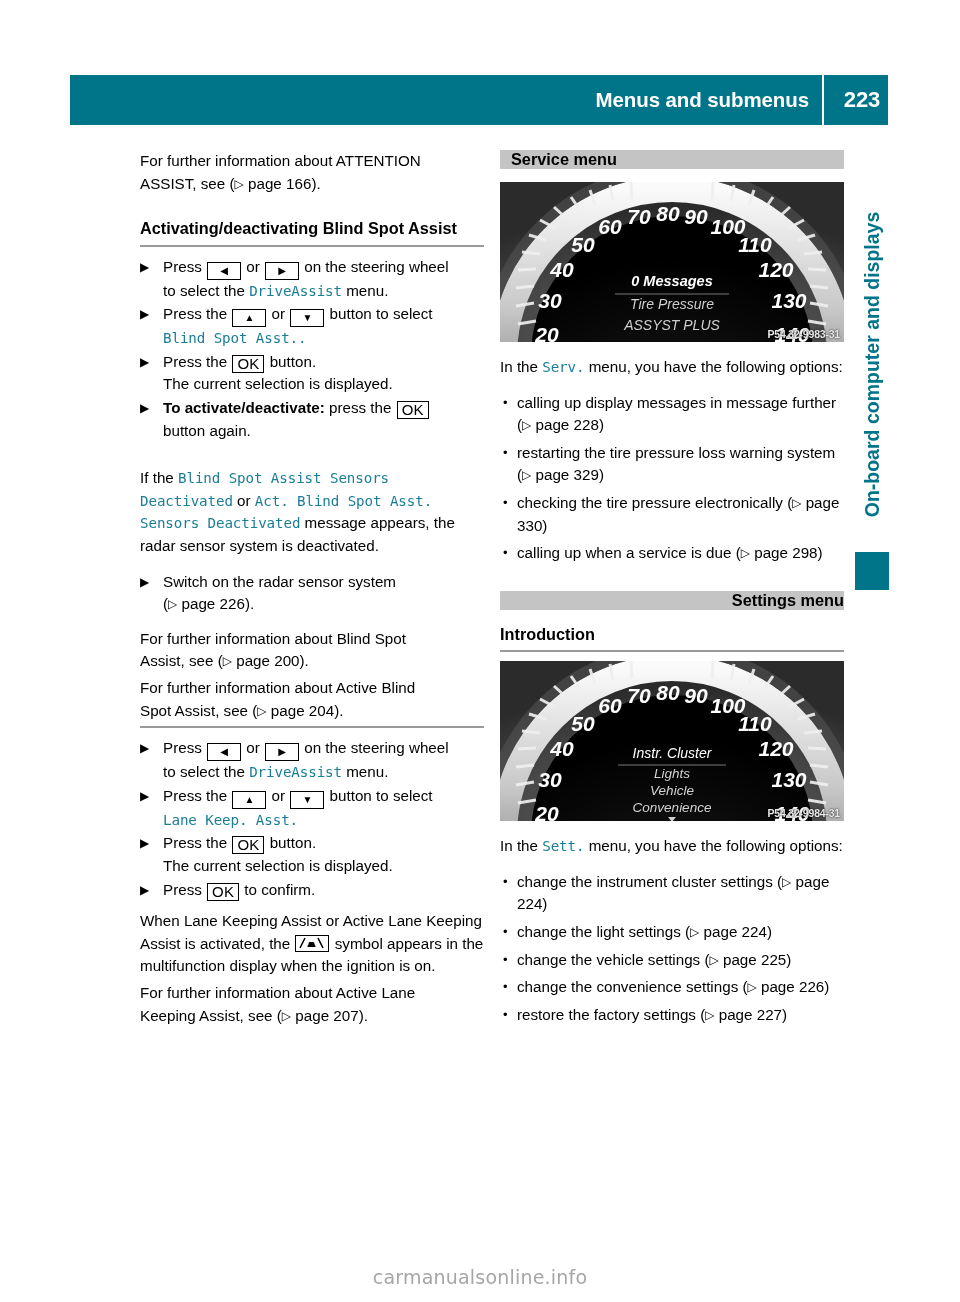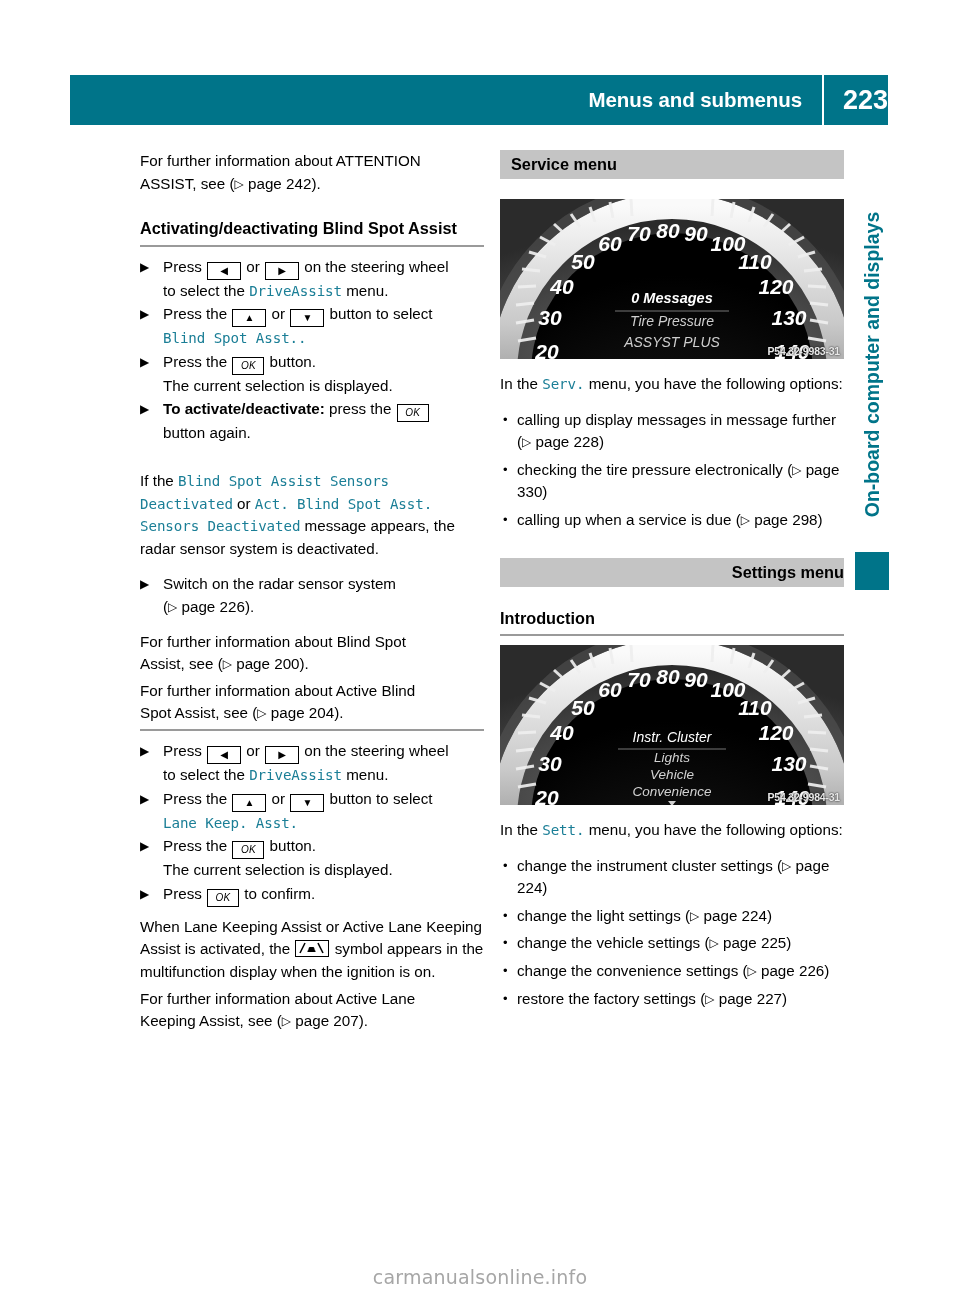--- a/index.html
+++ b/index.html
@@ -29,34 +29,34 @@
     background: #007489;
     display: flex;
     align-items: center;
     justify-content: flex-end;
   }
   .header-title {
     color: #ffffff;
     font-size: 20.5px;
     font-weight: bold;
     letter-spacing: -0.1px;
-    padding-right: 20px;
+    padding-right: 13px;
     white-space: nowrap;
   }
   .header-rule {
     width: 2px;
     height: 50px;
     background: #ffffff;
   }
   .header-pageno {
     color: #ffffff;
-    font-size: 27px;
+    font-size: 22px;
     font-weight: bold;
     width: 64px;
-    text-align: right;
+    text-align: center;
     padding-left: 12px;
   }
 
   
   .side-tab {
     position: absolute;
     left: 855px;
     top: 160px;
     width: 34px;
     height: 420px;
@@ -119,25 +119,25 @@
     font-weight: bold;
     line-height: 22.5px;
     color: #000000;
     margin-top: 15px;
     margin-bottom: 5px;
   }
 
   
   .band {
     background: #c4c4c4;
-    height: 29px;
+    height: 19px;
     display: flex;
     align-items: center;
     padding-left: 11px;
-    margin-bottom: 20px;
+    margin-bottom: 13px;
   }
   .band-title {
     font-size: 16.3px;
     font-weight: bold;
     color: #000000;
   }
 
   
   .steps { margin: 0; }
   .step {
@@ -199,25 +199,24 @@
     min-width: 34px;
     height: 18px;
     line-height: 15px;
     text-align: center;
     vertical-align: -2px;
     font-size: 11.5px;
     padding: 0 4px;
     margin: 0 1px;
   }
   .keycap.ok {
-    font-size: 10px;
+    font-size: 15px;
     font-weight: normal;
     letter-spacing: 0.2px;
     min-width: 32px;
-    font-style: italic;
   }
   .keycap .gl { font-size: 10px; line-height: 15px; display:block; }
 
   
   .lane-sym {
     display: inline-block;
     border: 1.5px solid #000;
     width: 34px;
     height: 17px;
     vertical-align: -3px;
@@ -276,21 +275,21 @@
 
   <div class="side-tab">
     <div class="side-tab-label">On-board computer and displays</div>
     <div class="side-tab-square"></div>
   </div>
 
   <div class="col col-left">
 
     <div class="para gap">
       <span>For further information about ATTENTION</span><br>
-      <span>ASSIST, see (</span><span class="tri">▷</span>&nbsp;<span>page 242</span><span>).</span>
+      <span>ASSIST, see (</span><span class="tri">▷</span>&nbsp;<span>page 166</span><span>).</span>
     </div>
 
     <div class="h2">Activating/deactivating Blind Spot Assist</div>
     <div class="rule"></div>
 
     <div class="steps">
 
       <div class="step">
         <span class="step-marker">▶</span><span>Press </span><span class="keycap"><span class="gl">◀</span></span><span> or </span><span class="keycap"><span class="gl">▶</span></span><span> on the steering wheel</span><br>
         <span>to select the </span><span class="mono">DriveAssist</span><span> menu.</span>
@@ -455,20 +454,21 @@
       </svg>
       <div class="fig-code">P54.32-9983-31</div>
     </div>
 
     <div class="para gap">
       <span>In the </span><span class="mono">Serv.</span><span> menu, you have the following options:</span>
     </div>
 
     <div class="bullets">
       <div class="bullet"><span>calling up display messages in message further (</span><span class="tri">▷</span>&nbsp;<span>page 228</span><span>)</span></div>
+      <div class="bullet"><span>restarting the tire pressure loss warning system (</span><span class="tri">▷</span>&nbsp;<span>page 329</span><span>)</span></div>
       <div class="bullet"><span>checking the tire pressure electronically (</span><span class="tri">▷</span>&nbsp;<span>page 330</span><span>)</span></div>
       <div class="bullet"><span>calling up when a service is due (</span><span class="tri">▷</span>&nbsp;<span>page 298</span><span>)</span></div>
     </div>
 
     <div class="band" style="margin-top:26px;justify-content:flex-end;">
       <span class="band-title">Settings menu</span>
     </div>
 
     <div class="h3" style="margin-top:6px;">Introduction</div>
     <div class="rule"></div>

